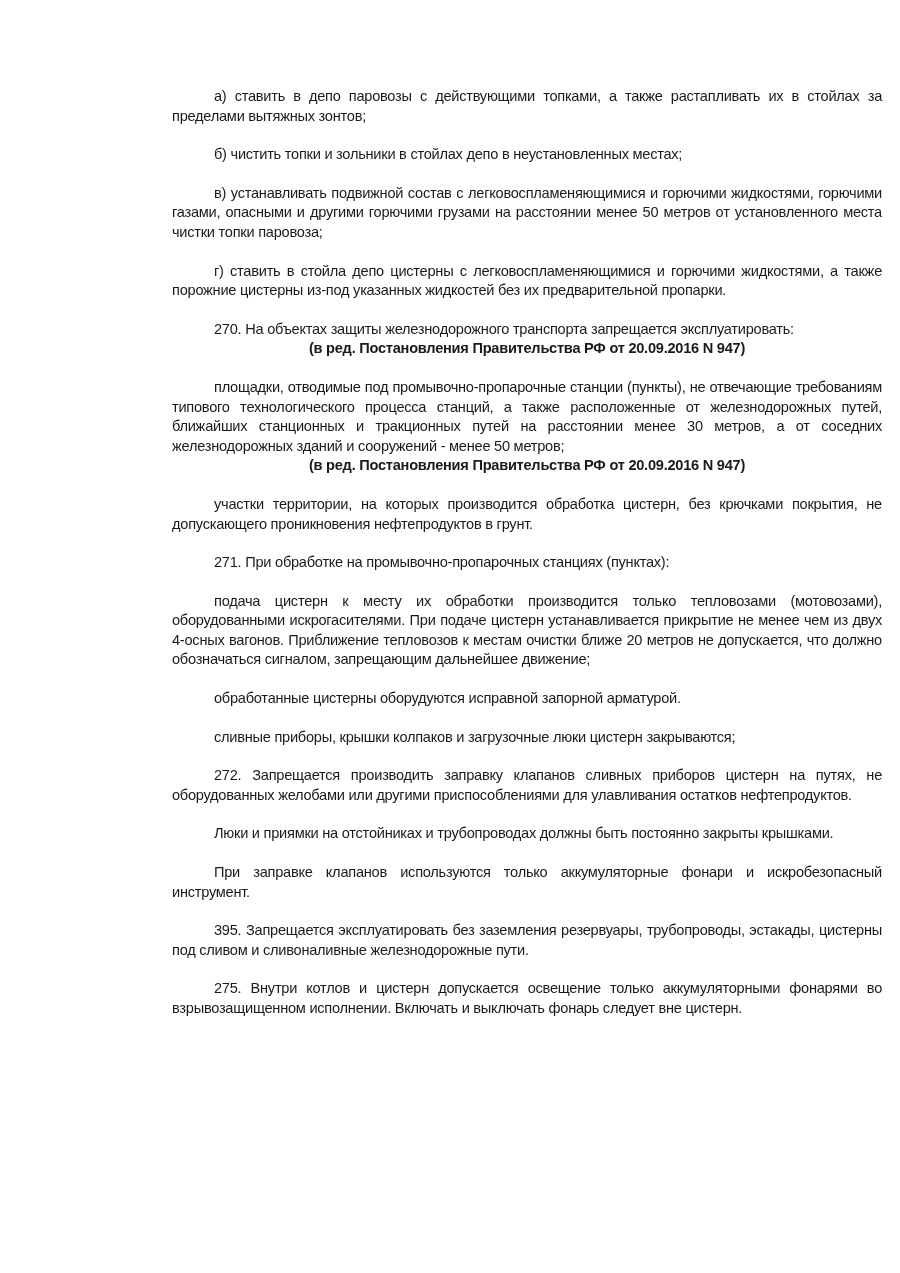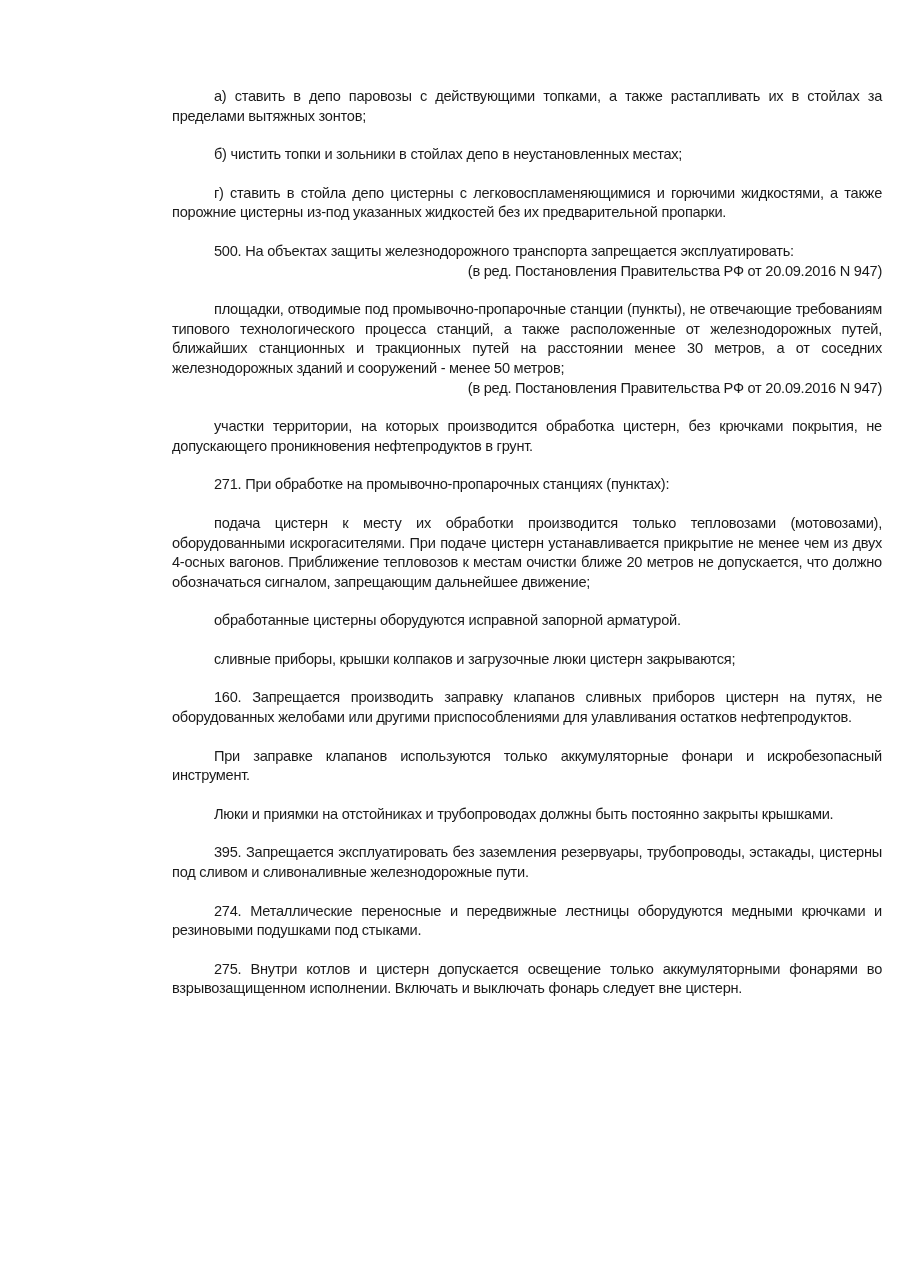--- a/index.html
+++ b/index.html
@@ -11,36 +11,36 @@
     width: 710px;
     font-family: "Liberation Sans", sans-serif;
     font-size: 14.6px;
     line-height: 19.6px;
     color: #1a1a1a;
     letter-spacing: -0.25px;
     margin-left: 44px;
   }
   .para { margin: 0 0 19px 0; text-align: justify; text-indent: 42px; }
   .para.left { text-align: left; }
-  .amend { display: block; text-indent: 0; text-align: right; }
+  .amend { display: block; text-indent: 0; text-align: center; font-weight: bold; }
   .para .main { display: inline; }
 </style>
 </head>
 <body>
 
 <div class="page">
   <p class="para"><span class="main">а) ставить в депо паровозы с действующими топками, а также растапливать их в стойлах за пределами вытяжных зонтов;</span></p>
   <p class="para left"><span class="main">б) чистить топки и зольники в стойлах депо в неустановленных местах;</span></p>
+  <p class="para"><span class="main">в) устанавливать подвижной состав с легковоспламеняющимися и горючими жидкостями, горючими газами, опасными и другими горючими грузами на расстоянии менее 50 метров от установленного места чистки топки паровоза;</span></p>
   <p class="para"><span class="main">г) ставить в стойла депо цистерны с легковоспламеняющимися и горючими жидкостями, а также порожние цистерны из-под указанных жидкостей без их предварительной пропарки.</span></p>
-  <p class="para left"><span class="main">500. На объектах защиты железнодорожного транспорта запрещается эксплуатировать:</span><span class="amend">(в ред. Постановления Правительства РФ от 20.09.2016 N 947)</span></p>
+  <p class="para left"><span class="main">270. На объектах защиты железнодорожного транспорта запрещается эксплуатировать:</span><span class="amend">(в ред. Постановления Правительства РФ от 20.09.2016 N 947)</span></p>
   <p class="para"><span class="main">площадки, отводимые под промывочно-пропарочные станции (пункты), не отвечающие требованиям типового технологического процесса станций, а также расположенные от железнодорожных путей, ближайших станционных и тракционных путей на расстоянии менее 30 метров, а от соседних железнодорожных зданий и сооружений - менее 50 метров;</span><span class="amend">(в ред. Постановления Правительства РФ от 20.09.2016 N 947)</span></p>
   <p class="para"><span class="main">участки территории, на которых производится обработка цистерн, без крючками покрытия, не допускающего проникновения нефтепродуктов в грунт.</span></p>
   <p class="para left"><span class="main">271. При обработке на промывочно-пропарочных станциях (пунктах):</span></p>
   <p class="para"><span class="main">подача цистерн к месту их обработки производится только тепловозами (мотовозами), оборудованными искрогасителями. При подаче цистерн устанавливается прикрытие не менее чем из двух 4-осных вагонов. Приближение тепловозов к местам очистки ближе 20 метров не допускается, что должно обозначаться сигналом, запрещающим дальнейшее движение;</span></p>
   <p class="para left"><span class="main">обработанные цистерны оборудуются исправной запорной арматурой.</span></p>
   <p class="para left"><span class="main">сливные приборы, крышки колпаков и загрузочные люки цистерн закрываются;</span></p>
-  <p class="para"><span class="main">160. Запрещается производить заправку клапанов сливных приборов цистерн на путях, не оборудованных желобами или другими приспособлениями для улавливания остатков нефтепродуктов.</span></p>
+  <p class="para"><span class="main">272. Запрещается производить заправку клапанов сливных приборов цистерн на путях, не оборудованных желобами или другими приспособлениями для улавливания остатков нефтепродуктов.</span></p>
+  <p class="para"><span class="main">Люки и приямки на отстойниках и трубопроводах должны быть постоянно закрыты крышками.</span></p>
   <p class="para"><span class="main">При заправке клапанов используются только аккумуляторные фонари и искробезопасный инструмент.</span></p>
-  <p class="para"><span class="main">Люки и приямки на отстойниках и трубопроводах должны быть постоянно закрыты крышками.</span></p>
   <p class="para"><span class="main">395. Запрещается эксплуатировать без заземления резервуары, трубопроводы, эстакады, цистерны под сливом и сливоналивные железнодорожные пути.</span></p>
-  <p class="para"><span class="main">274. Металлические переносные и передвижные лестницы оборудуются медными крючками и резиновыми подушками под стыками.</span></p>
   <p class="para"><span class="main">275. Внутри котлов и цистерн допускается освещение только аккумуляторными фонарями во взрывозащищенном исполнении. Включать и выключать фонарь следует вне цистерн.</span></p>
 </div>
 
 </body></html>

